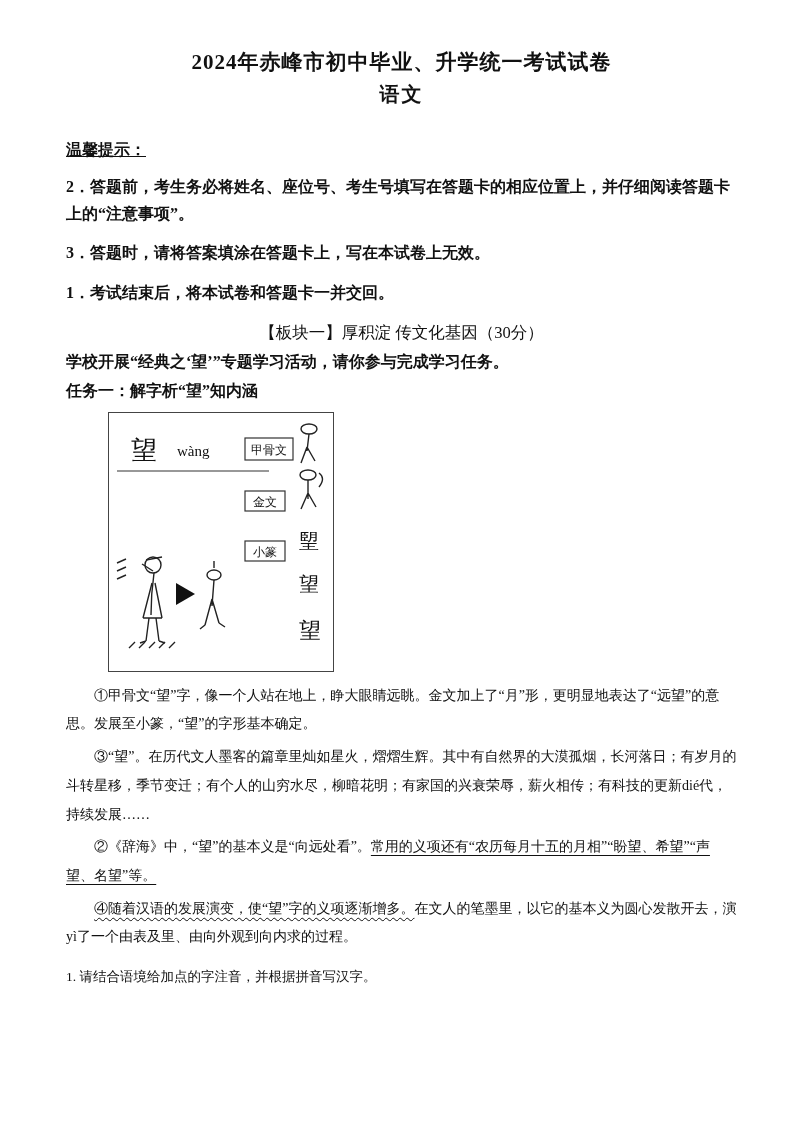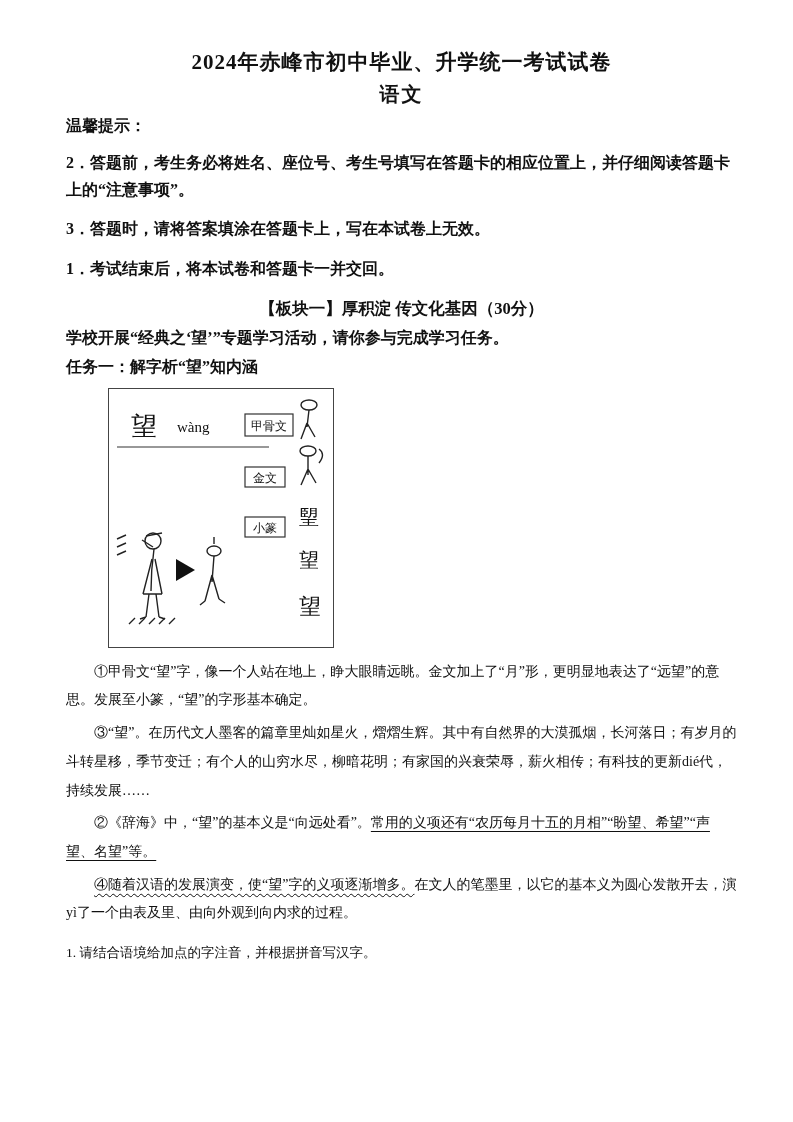--- a/index.html
+++ b/index.html
@@ -4,23 +4,23 @@
 <style>
   html,body { margin:0; padding:0; }
   body {
     width:793px; height:1122px; overflow:hidden;
     background:#ffffff; color:#111;
     font-family:"Liberation Serif","DejaVu Serif",serif;
   }
   .page { width:793px; height:1122px; box-sizing:border-box; padding:48px 56px 0 66px; }
   .title { font-size:21px; font-weight:700; text-align:center; letter-spacing:1px; }
   .subject { font-size:20px; font-weight:700; text-align:center; margin-top:5px; letter-spacing:2px; }
-  .tips-header { font-size:16px; font-weight:700; margin-top:8px; }
+  .tips-header { font-size:16px; font-weight:700; margin-top:32px;text-decoration:underline; }
   .tip { font-size:16px; font-weight:700; line-height:1.7; margin-top:12px; }
-  .section-header { text-align:center; font-weight:700; font-size:16.5px; margin-top:16px; }
+  .section-header { text-align:center; font-weight:400; font-size:16.5px; margin-top:16px; }
   .intro, .task-header { font-weight:700; font-size:16px; margin-top:8px; }
   .figure {
     margin:10px 0 10px 42px; border:1.5px solid #444;
     width:224px; height:258px; background:#fff;
   }
   .figure svg { display:block; }
   .figure text { font-family:"Liberation Serif","DejaVu Serif",serif; fill:#111; }
   .para { font-size:14px; line-height:2.05; margin:4px 0; text-indent:2em; font-weight:400; }
   .u-straight { text-decoration:underline; text-underline-offset:4px; }
   .u-wavy { text-decoration:underline wavy; text-decoration-thickness:1px; text-underline-offset:4px; }

